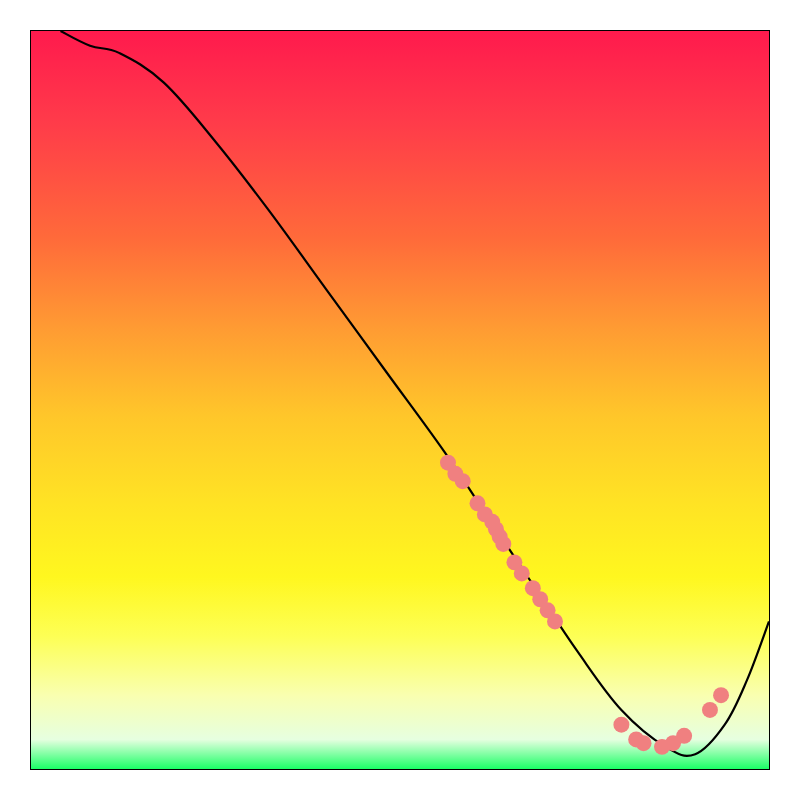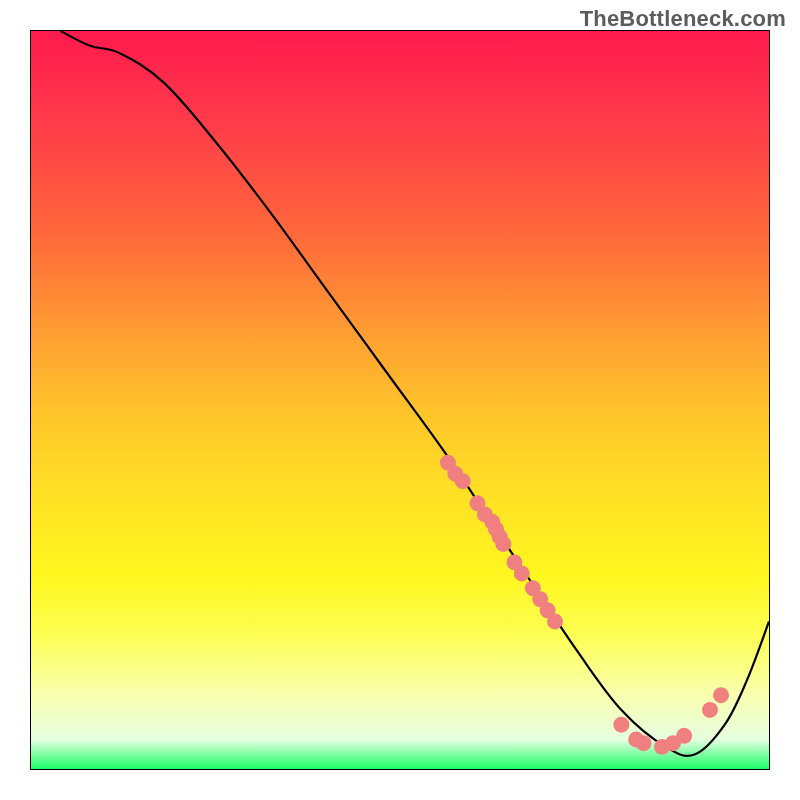--- a/index.html
+++ b/index.html
@@ -59,21 +59,20 @@
     inset: 0;
     width: 100%;
     height: 100%;
     z-index: 2;
   }
 </style>
 </head>
 <body>
 
 <div class="container">
-  <div class="watermark">TheBottleneck.com</div>
 
   <div class="plot-frame">
     <div class="gradient-bg"></div>
 
     <svg class="curve" viewBox="0 0 740 740" preserveAspectRatio="none">
       <path id="curve-path" d="M 29.6 0.0 C 34.9 2.7, 48.5 10.8, 59.2 14.8 C 69.9 18.8, 75.5 15.5, 88.8 22.2 C 102.1 28.9, 115.9 35.8, 133.2 51.8 C 150.5 67.8, 166.4 88.4, 185.0 111.0 C 203.6 133.6, 216.8 151.0, 236.8 177.6 C 256.8 204.2, 274.7 229.7, 296.0 259.0 C 317.3 288.3, 333.9 311.1, 355.2 340.4 C 376.5 369.7, 395.8 395.2, 414.4 421.8 C 433.0 448.4, 442.8 464.4, 458.8 488.4 C 474.8 512.4, 487.2 531.0, 503.2 555.0 C 519.2 579.0, 531.6 599.0, 547.6 621.6 C 563.6 644.2, 576.0 663.5, 592.0 680.8 C 608.0 698.1, 623.1 709.8, 636.4 717.8 C 649.7 725.8, 655.3 729.2, 666.0 725.2 C 676.7 721.2, 686.3 708.9, 695.6 695.6 C 704.9 682.3, 709.8 669.8, 717.8 651.2 C 725.8 632.6, 736.0 602.7, 740.0 592.0" fill="none" stroke="#000" stroke-width="2.2"></path>
       <g id="dots">
           <circle cx="418.1" cy="432.9" r="8" fill="#f08080"></circle>
           <circle cx="425.5" cy="444.0" r="8" fill="#f08080"></circle>
           <circle cx="432.9" cy="451.4" r="8" fill="#f08080"></circle>

